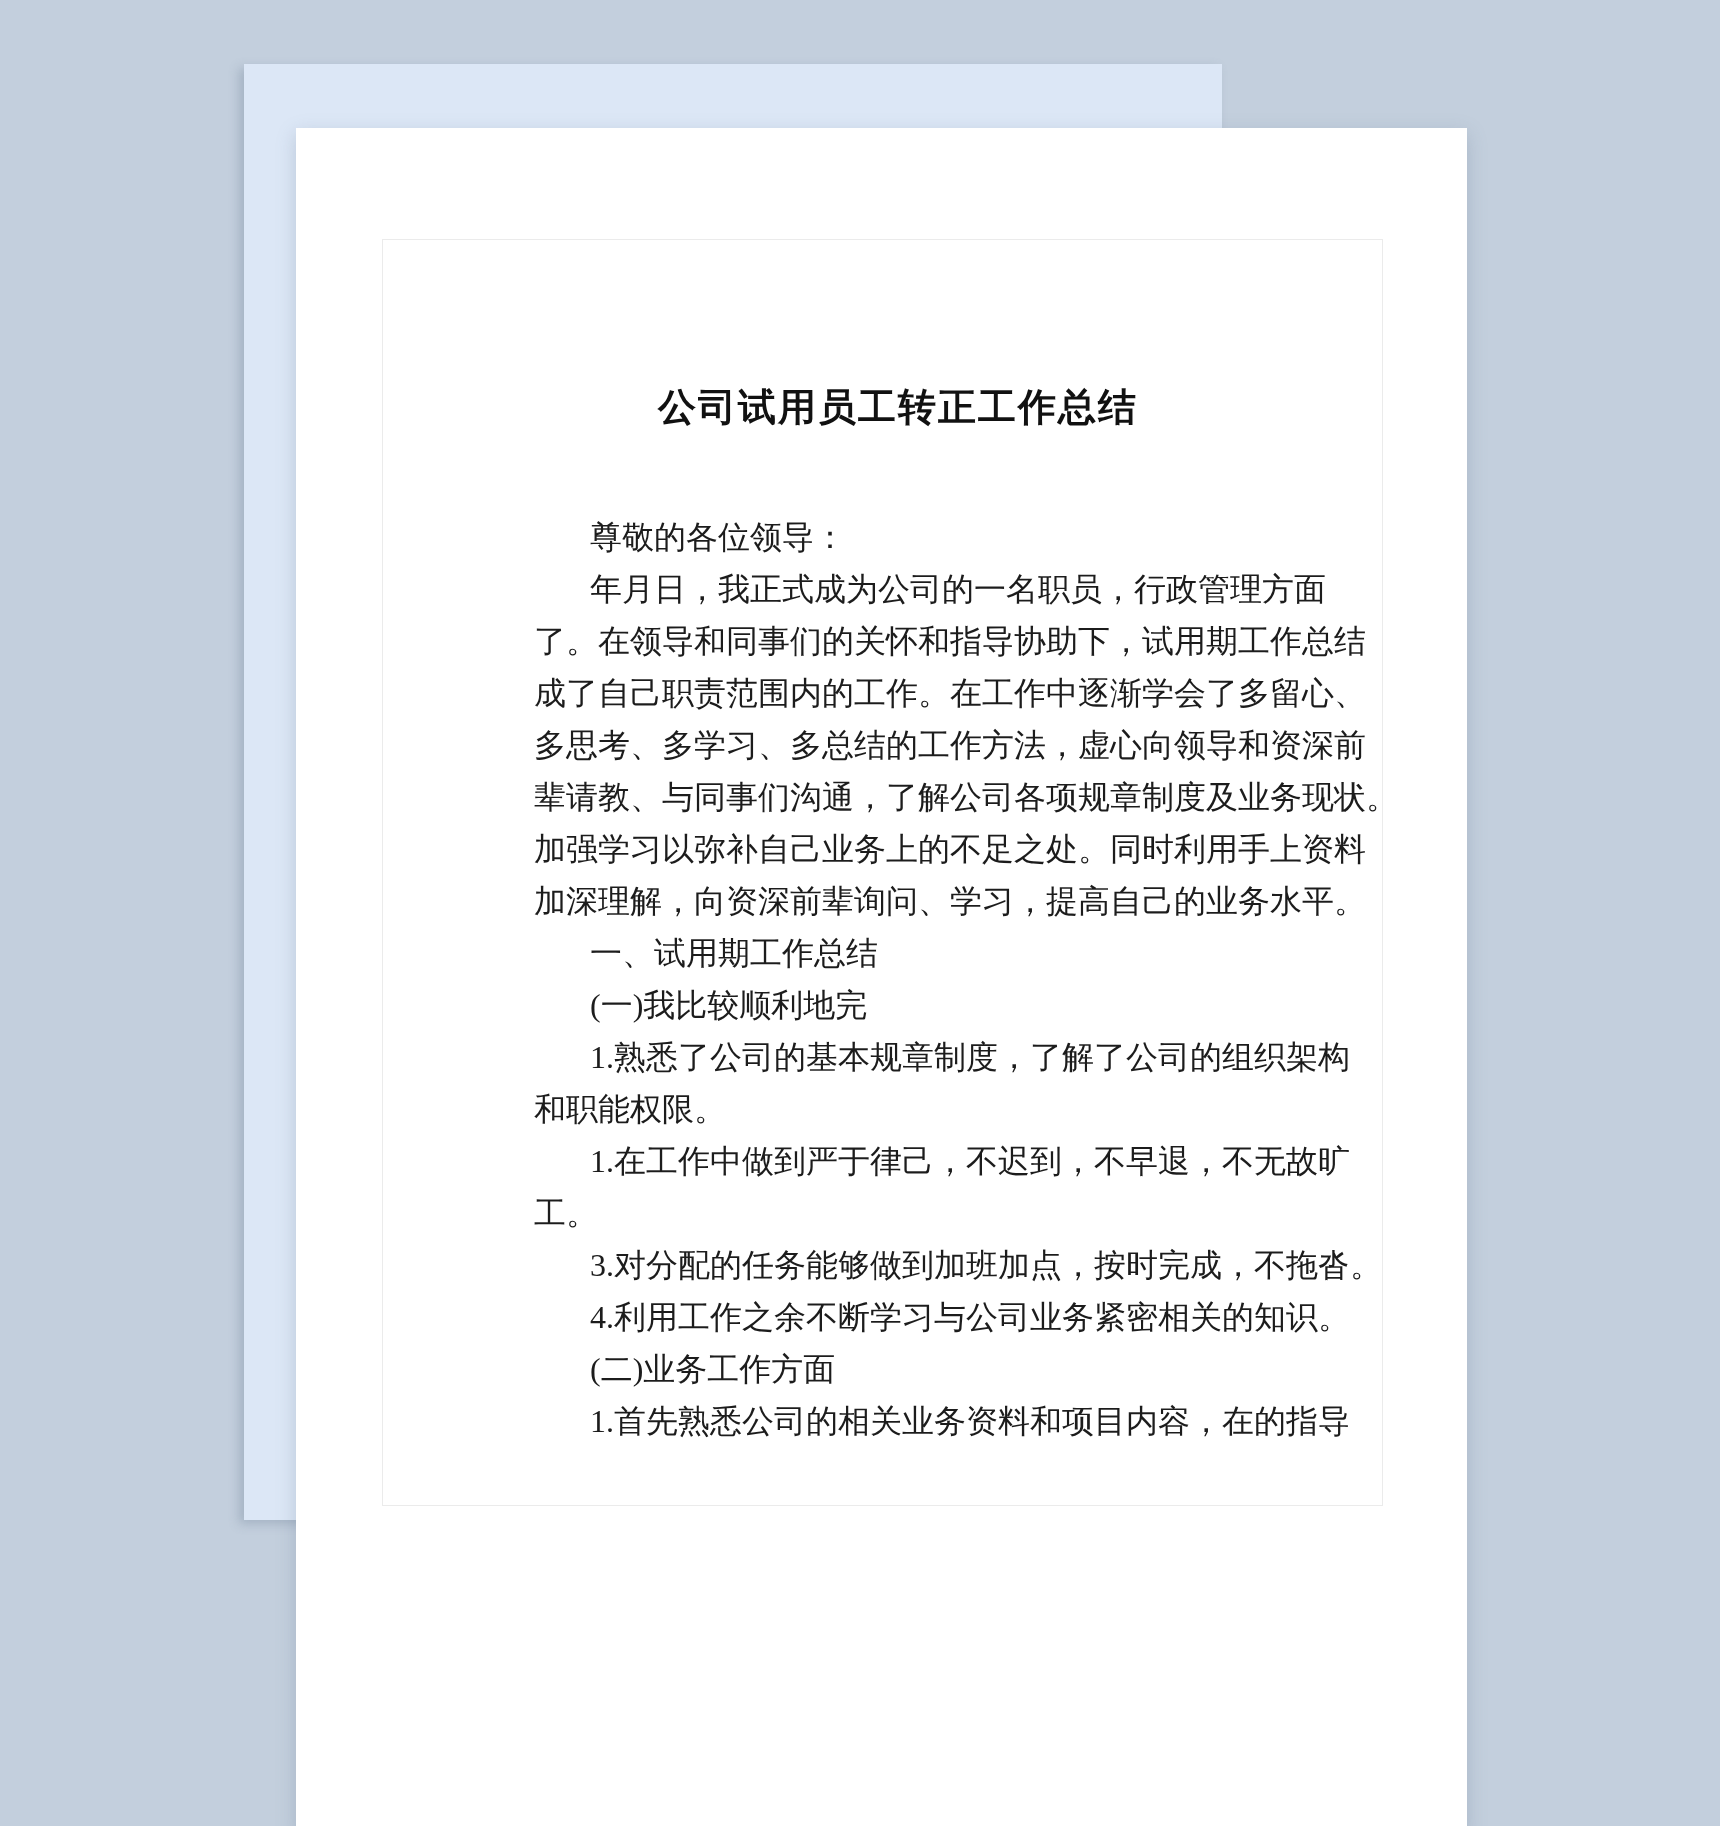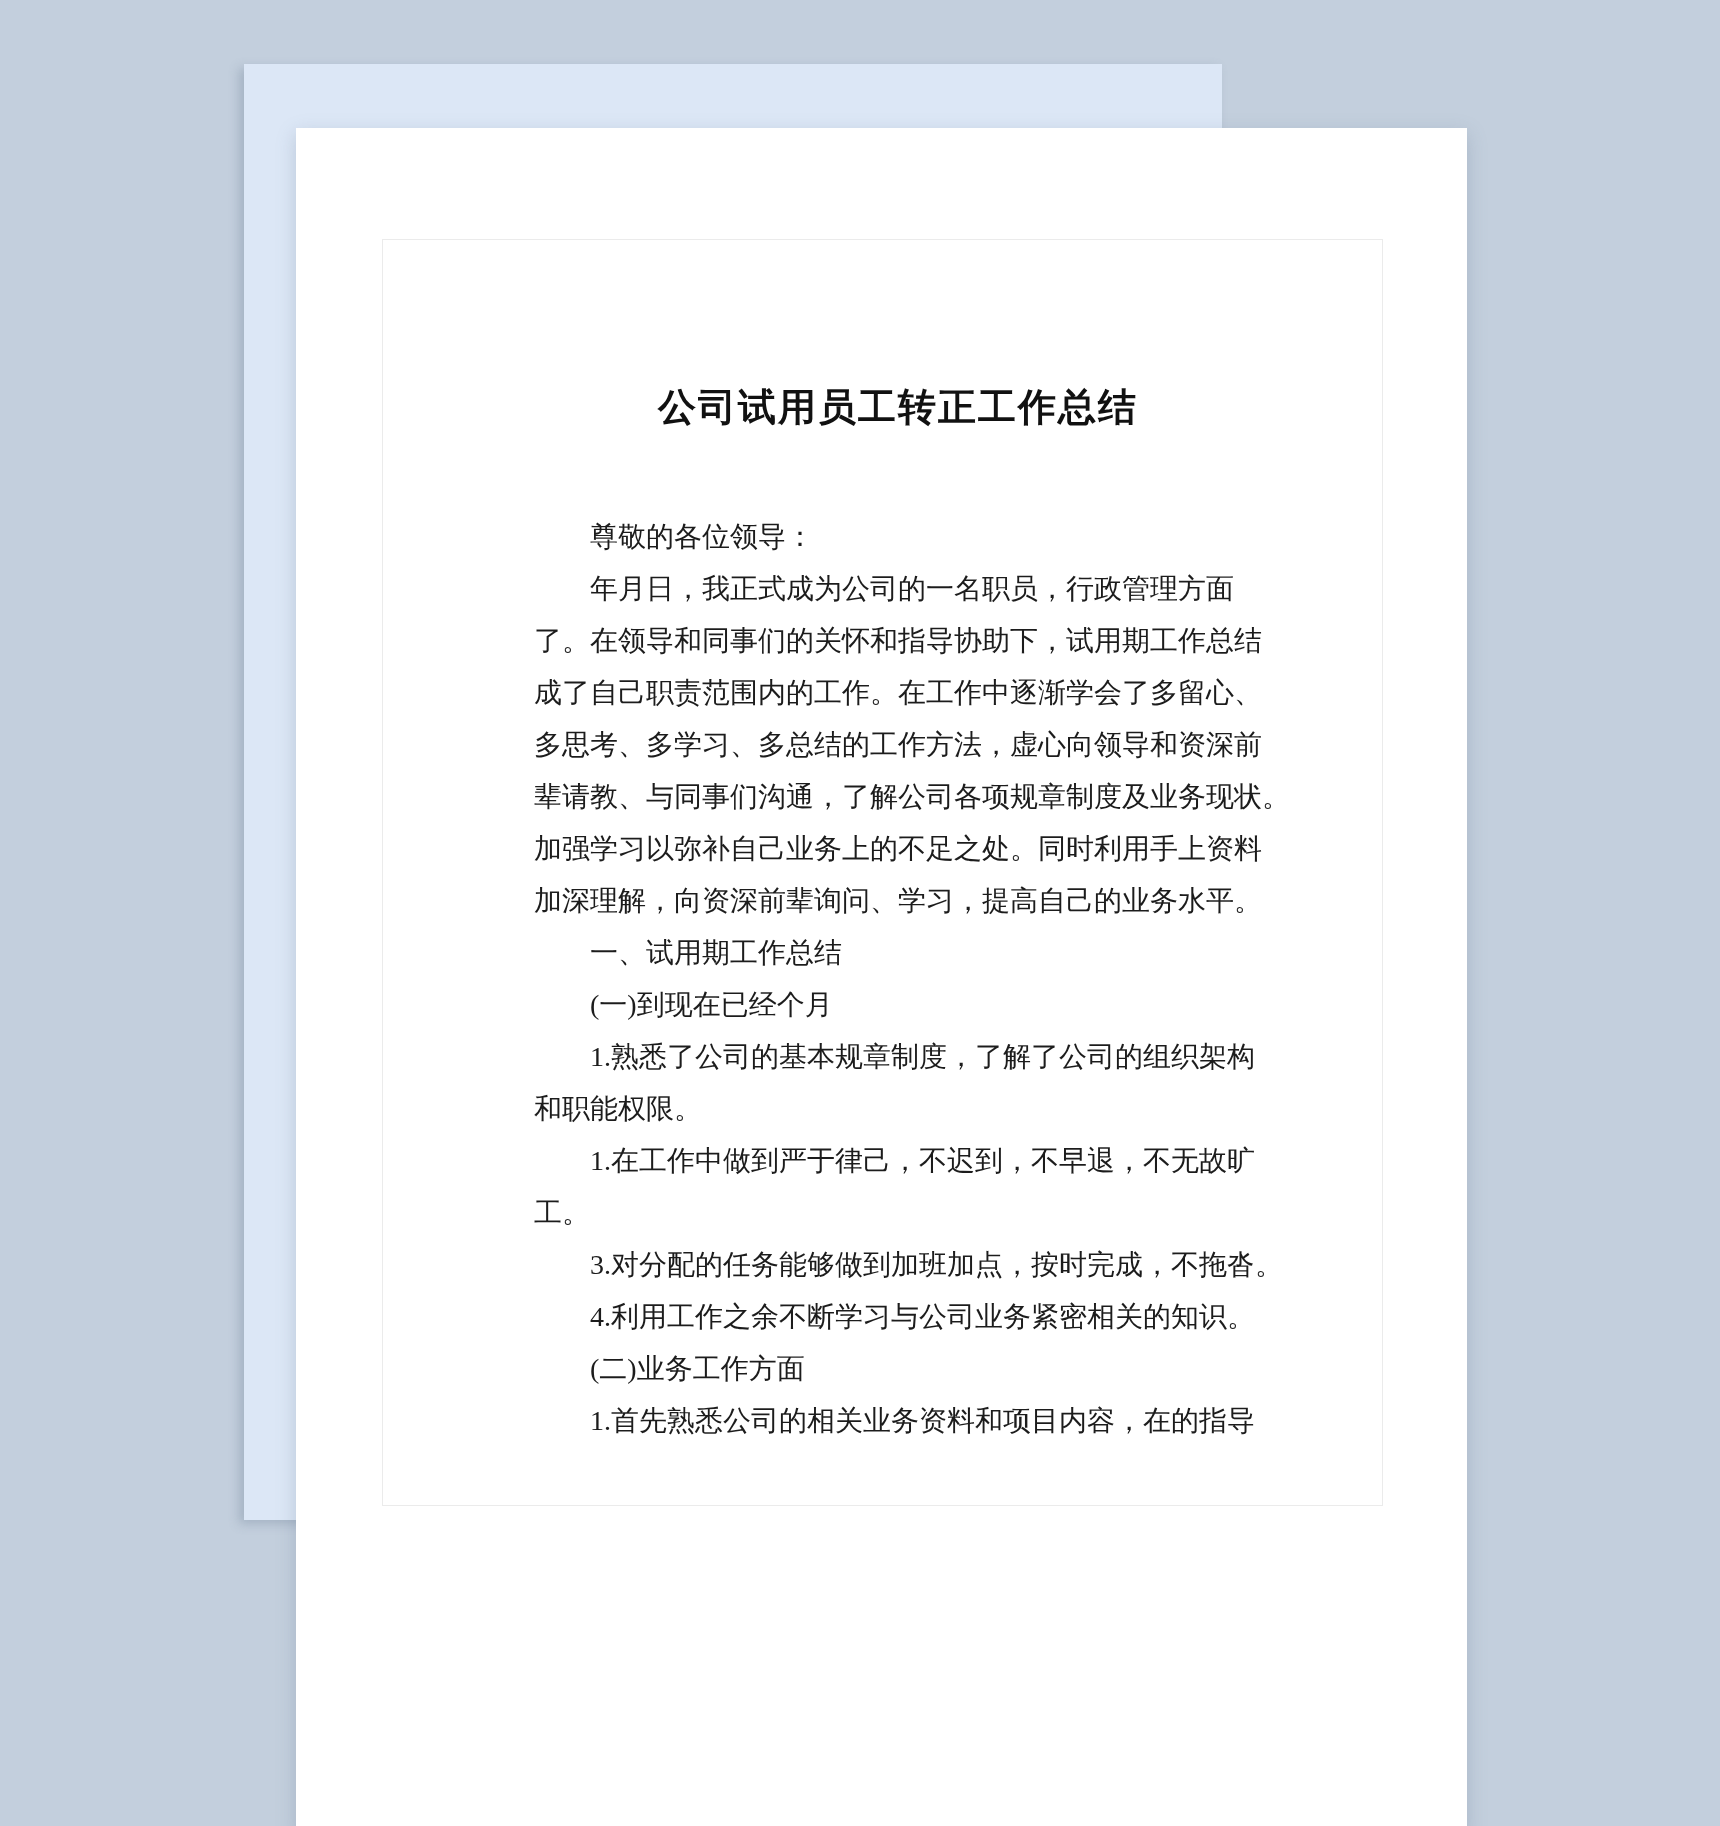--- a/index.html
+++ b/index.html
@@ -52,21 +52,21 @@
   .doc-title {
     margin: 0 0 80px 0;
     font-size: 38px;
     line-height: 48px;
     font-weight: bold;
     text-align: center;
     letter-spacing: 2px;
     color: #111111;
   }
   .doc-body {
-    font-size: 28px;
+    font-size: 32px;
     text-align: justify;
   }
   .line {
     height: 52px;
     line-height: 52px;
     white-space: nowrap;
   }
   .line.indent {
     padding-left: 56px;
   }
@@ -89,21 +89,21 @@
 
       <div class="line indent">尊敬的各位领导：</div>
           <div class="line indent">年月日，我正式成为公司的一名职员，行政管理方面</div>
           <div class="line">了。在领导和同事们的关怀和指导协助下，试用期工作总结</div>
           <div class="line">成了自己职责范围内的工作。在工作中逐渐学会了多留心、</div>
           <div class="line">多思考、多学习、多总结的工作方法，虚心向领导和资深前</div>
           <div class="line">辈请教、与同事们沟通，了解公司各项规章制度及业务现状。</div>
           <div class="line">加强学习以弥补自己业务上的不足之处。同时利用手上资料</div>
           <div class="line">加深理解，向资深前辈询问、学习，提高自己的业务水平。</div>
           <div class="line indent">一、试用期工作总结</div>
-          <div class="line indent">(一)到现在已经个月</div>
+          <div class="line indent">(一)我比较顺利地完</div>
           <div class="line indent">1.熟悉了公司的基本规章制度，了解了公司的组织架构</div>
           <div class="line">和职能权限。</div>
           <div class="line indent">1.在工作中做到严于律己，不迟到，不早退，不无故旷</div>
           <div class="line">工。</div>
           <div class="line indent">3.对分配的任务能够做到加班加点，按时完成，不拖沓。</div>
           <div class="line indent">4.利用工作之余不断学习与公司业务紧密相关的知识。</div>
           <div class="line indent">(二)业务工作方面</div>
           <div class="line indent">1.首先熟悉公司的相关业务资料和项目内容，在的指导</div>
         </div>
     </div>

